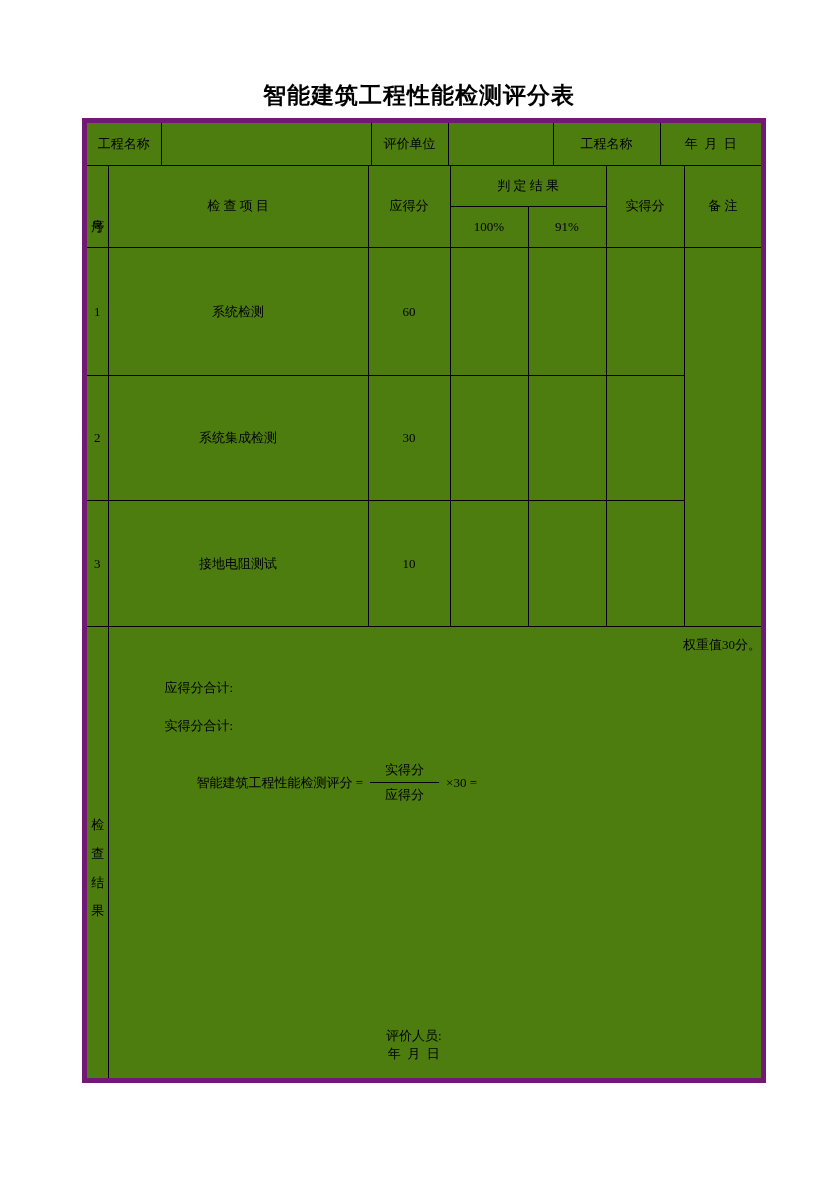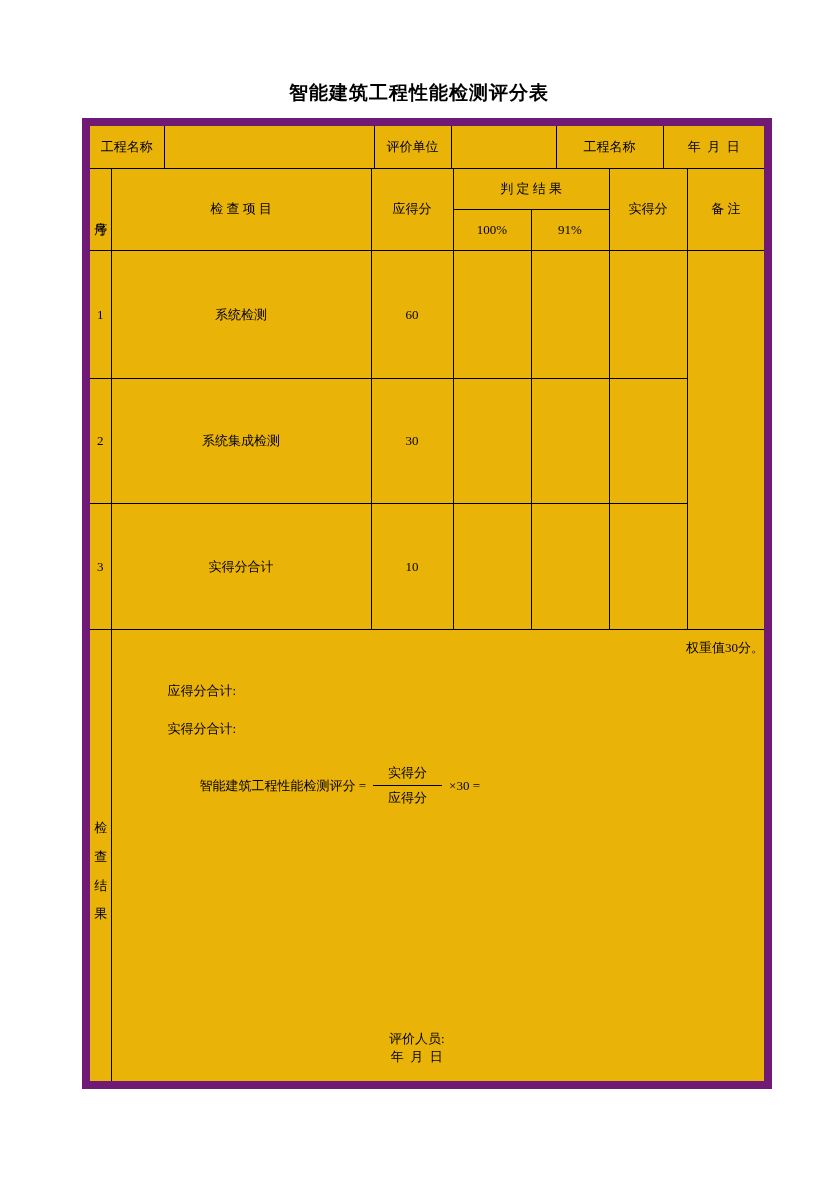--- a/index.html
+++ b/index.html
@@ -9,24 +9,24 @@
     color: #000000;
     font-family: "Liberation Serif", "DejaVu Serif", serif;
     font-size: 13px;
   }
   .page { position: relative; width: 838px; height: 1186px; overflow: hidden; }
 
   .doc-title {
     position: absolute; top: 80px; left: 0; width: 100%;
     text-align: center;
     font-family: "Liberation Sans", "DejaVu Sans", sans-serif;
-    font-weight: bold; font-size: 19px; letter-spacing: 1px;
+    font-weight: bold; font-size: 23px; letter-spacing: 1px;
   }
 
-  .grid { position: absolute; left: 82px; top: 118px; border: 8px solid #701a75; background: #eab308; }
+  .grid { position: absolute; left: 82px; top: 118px; border: 5px solid #701a75; background: #4d7c0f; }
 
   table.tbl { border-collapse: collapse; table-layout: fixed; width: 674px; }
   table.tbl td {
     border: 1px solid #000; padding: 0;
     text-align: center; vertical-align: middle; overflow: hidden;
   }
   table.tbl td:first-child { border-left: 0; }
   table.tbl td:last-child  { border-right: 0; }
   #tbl-info tr:first-child td { border-top: 0; }
   #tbl-main tr:first-child td { border-top: 0; }
@@ -119,21 +119,21 @@
       <tr style="height:125px">
         <td>2</td>
         <td>系统集成检测</td>
         <td>30</td>
         <td></td>
         <td></td>
         <td></td>
       </tr>
       <tr style="height:126px">
         <td>3</td>
-        <td>实得分合计</td>
+        <td>接地电阻测试</td>
         <td>10</td>
         <td></td>
         <td></td>
         <td></td>
       </tr>
     </tbody>
       </table>
 
     <table class="tbl" id="tbl-result">
       <colgroup>

